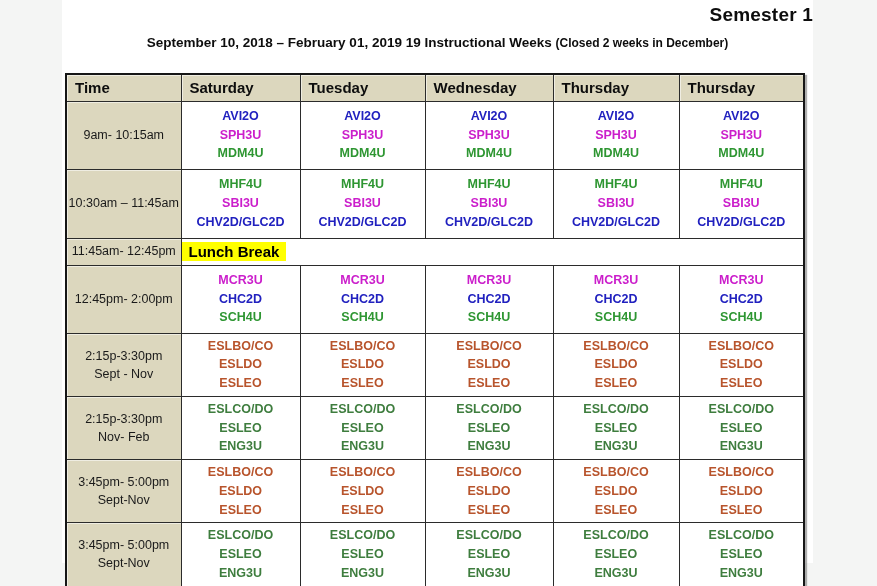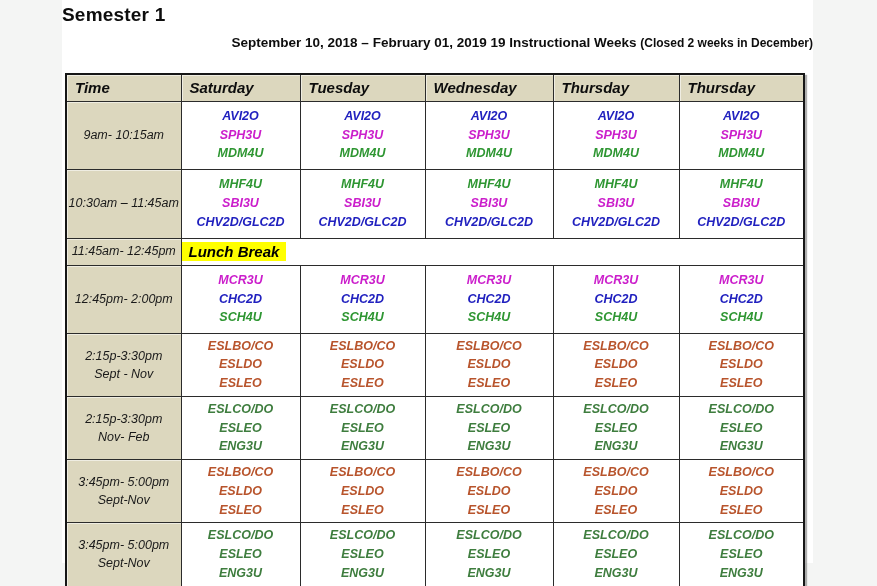--- a/index.html
+++ b/index.html
@@ -9,26 +9,26 @@
     font-family:"Liberation Sans", sans-serif;
     color:#111;
   }
   .page {
     position:absolute; left:62px; top:0;
     width:751px; height:563px;
     background:#ffffff;
   }
   .title {
     position:absolute; top:4px; left:0; width:100%;
-    text-align:left; font-size:19px; font-weight:700; color:#0d0d0d;
+    text-align:right; font-size:19px; font-weight:700; color:#0d0d0d;
     letter-spacing:0.2px;
   }
   .subtitle {
     position:absolute; top:33px; left:0; width:100%;
-    text-align:right; font-weight:700; color:#0d0d0d;
+    text-align:center; font-weight:700; color:#0d0d0d;
   }
   .subtitle .main { font-size:13.5px; }
   .subtitle .note { font-size:12px; }
   .subtitle2 {
     position:absolute; top:53px; left:0; width:100%;
     text-align:center; font-size:12px; font-weight:700; color:#0d0d0d;
   }
   .timetable-wrap {
     position:absolute; left:3px; top:73px;
   }
@@ -41,21 +41,21 @@
   }
   table.timetable col.c-time { width:115px; }
   table.timetable col.c-mon  { width:119px; }
   table.timetable col.c-tue  { width:125px; }
   table.timetable col.c-wed  { width:128px; }
   table.timetable col.c-thu  { width:126px; }
   table.timetable col.c-fri  { width:125px; }
   table.timetable th, table.timetable td {
     border:1.5px solid #2b2b2b;
   }
-  table.timetable { border:2px solid #161616;font-style:italic; }
+  table.timetable { border:2px solid #161616; }
   thead tr { height:27px; }
   tbody tr:nth-child(1) { height:68px; }
   tbody tr:nth-child(2) { height:69px; }
   tbody tr:nth-child(3) { height:27px; }
   tbody tr:nth-child(4) { height:68px; }
   tbody tr:nth-child(5) { height:56px; }
   tbody tr:nth-child(6) { height:54px; }
   tbody tr:nth-child(7) { height:55px; }
   tbody tr:nth-child(8) { height:55px; }
   th.head-cell {

